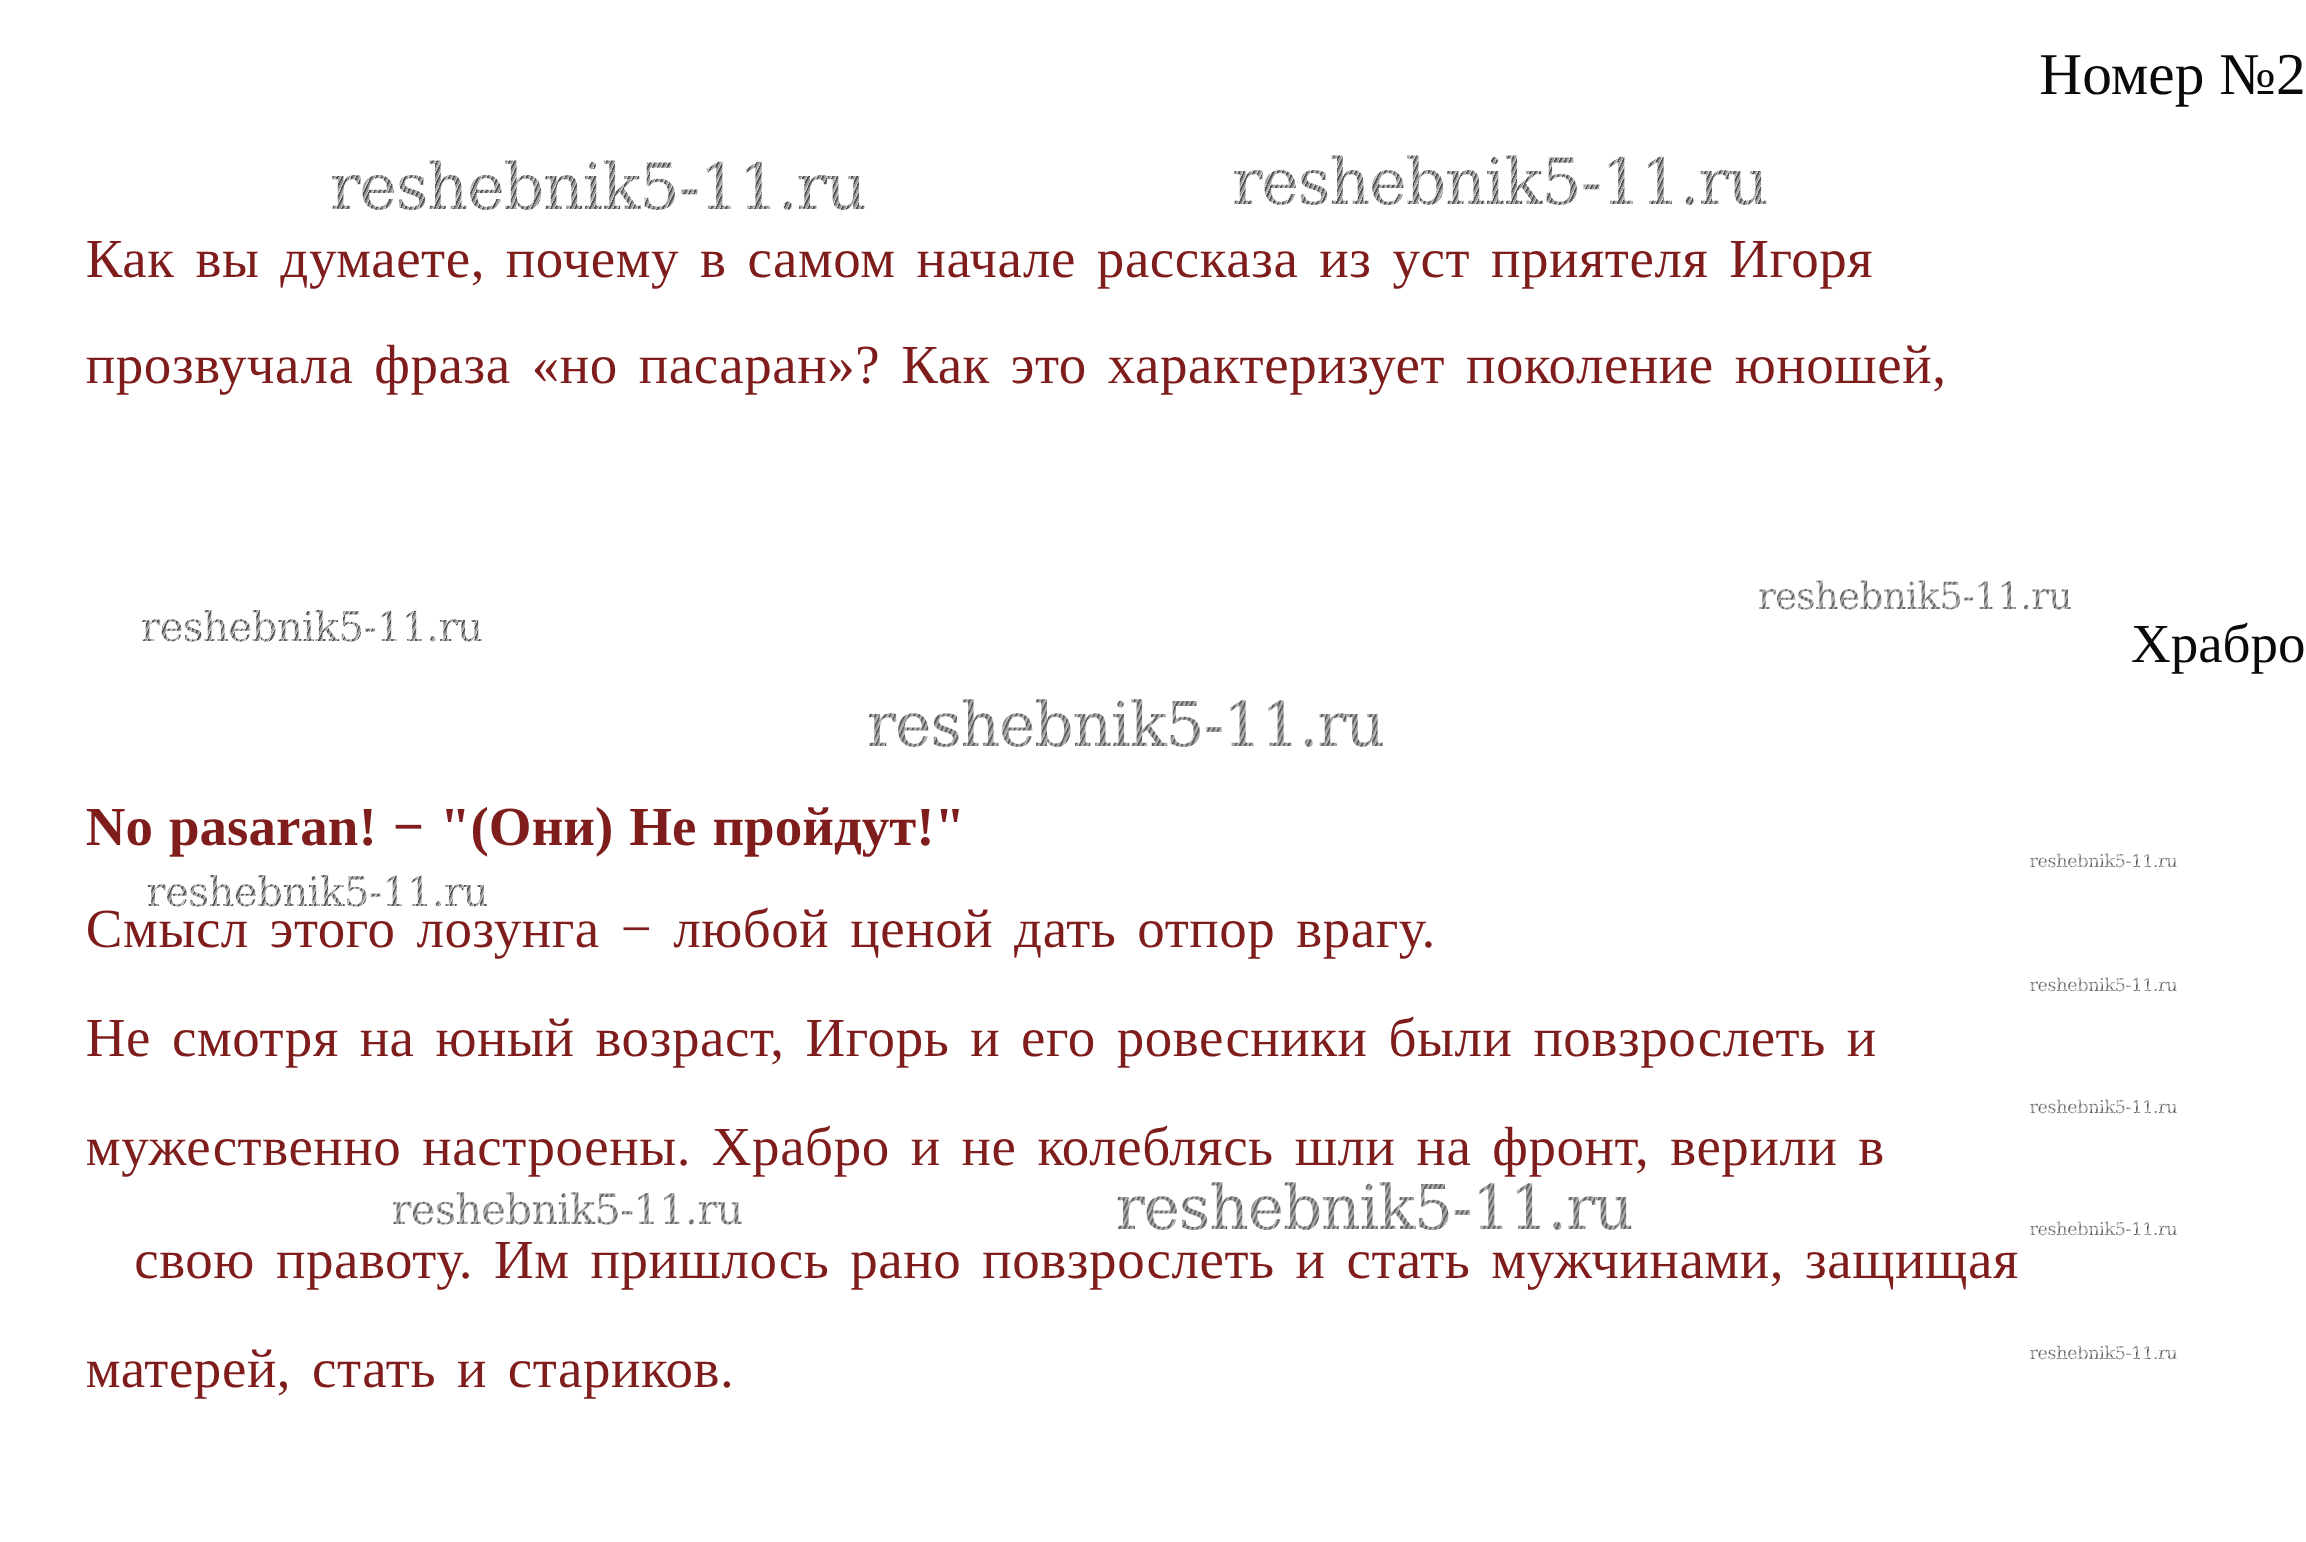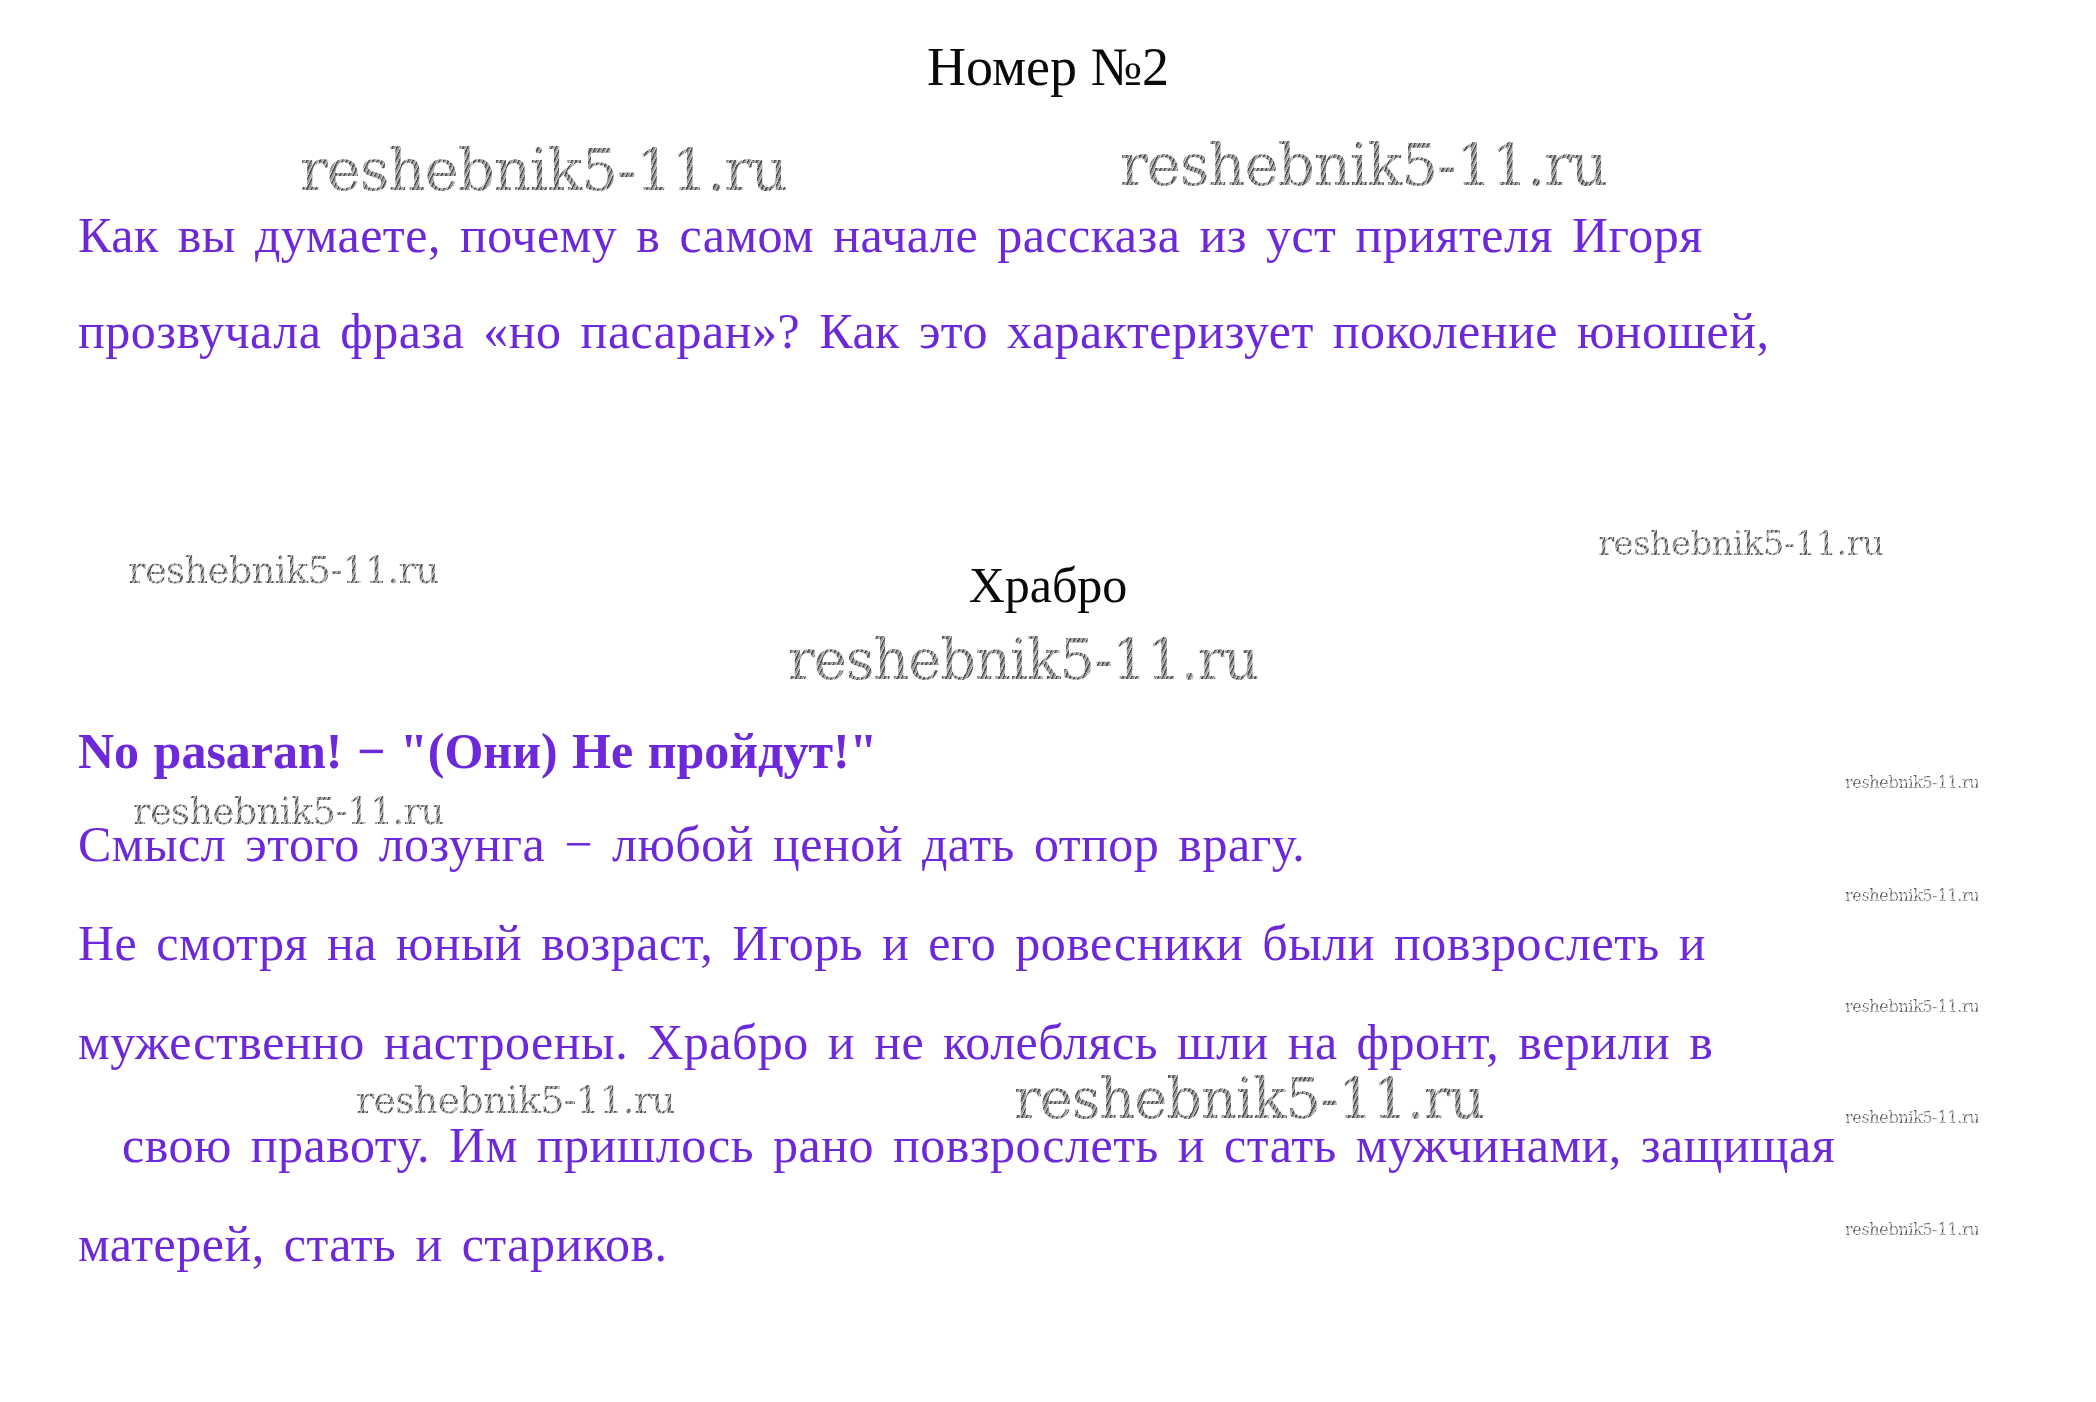--- a/index.html
+++ b/index.html
@@ -8,33 +8,33 @@
     width: 2096px;
     height: 1402px;
     background: #ffffff;
     overflow: hidden;
     font-family: "Liberation Serif", "DejaVu Serif", serif;
     color: #0a0a0a;
   }
   .centerline {
     position: absolute;
     left: 0; right: 0;
-    text-align: center;
+    text-align: right;
     white-space: nowrap;
   }
   .title { top: 36px; font-size: 54px; }
   .solution-heading { top: 556px; font-size: 50px; }
   .tline {
     position: absolute;
     left: 78px;
     font-size: 50px;
     letter-spacing: 0.5px;
     word-spacing: 6px;
     white-space: nowrap;
-    color: #6d28d9;
+    color: #7f1d1d;
   }
   .bold { font-weight: 700; letter-spacing: 0; word-spacing: 2px; }
   .wm {
     position: absolute;
     font-family: "DejaVu Serif", serif;
     font-weight: 400;
     white-space: nowrap;
     letter-spacing: -0.02em;
     color: #878787;
     user-select: none;

